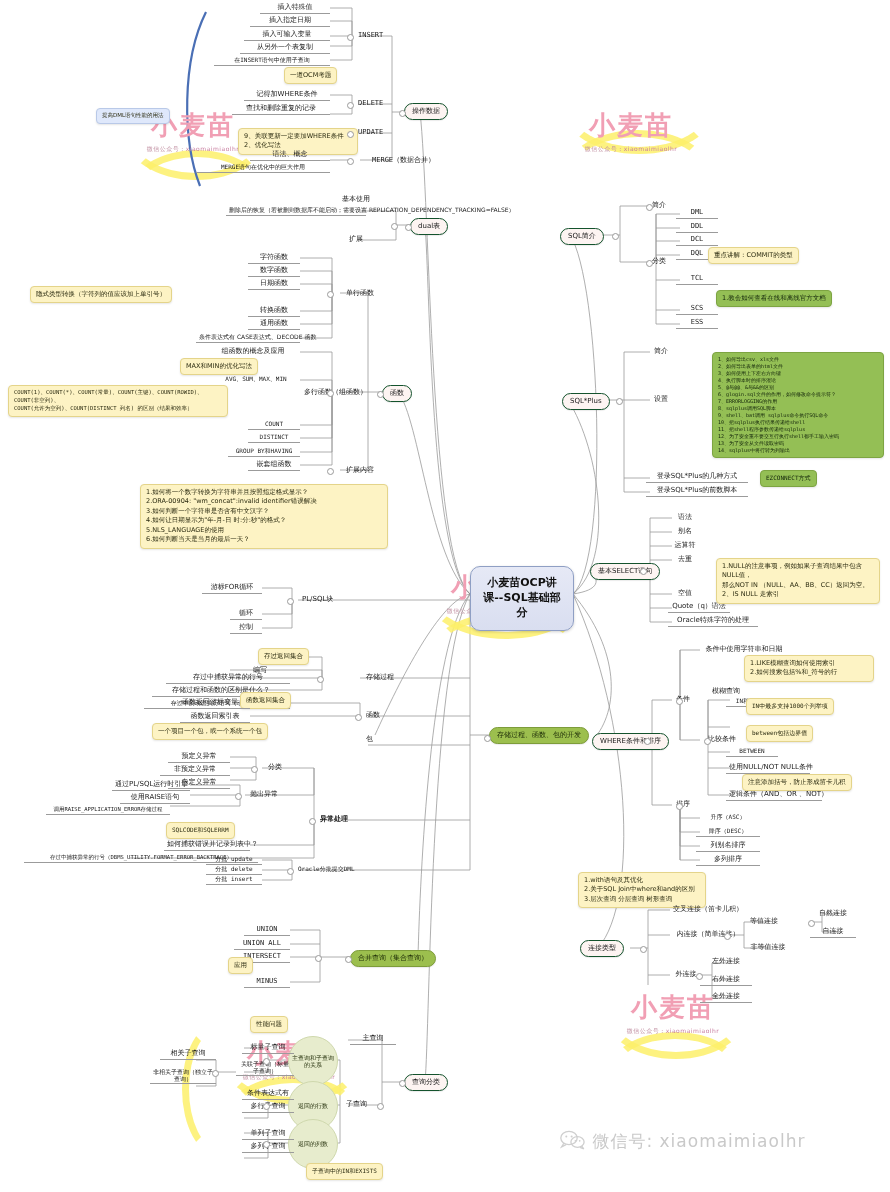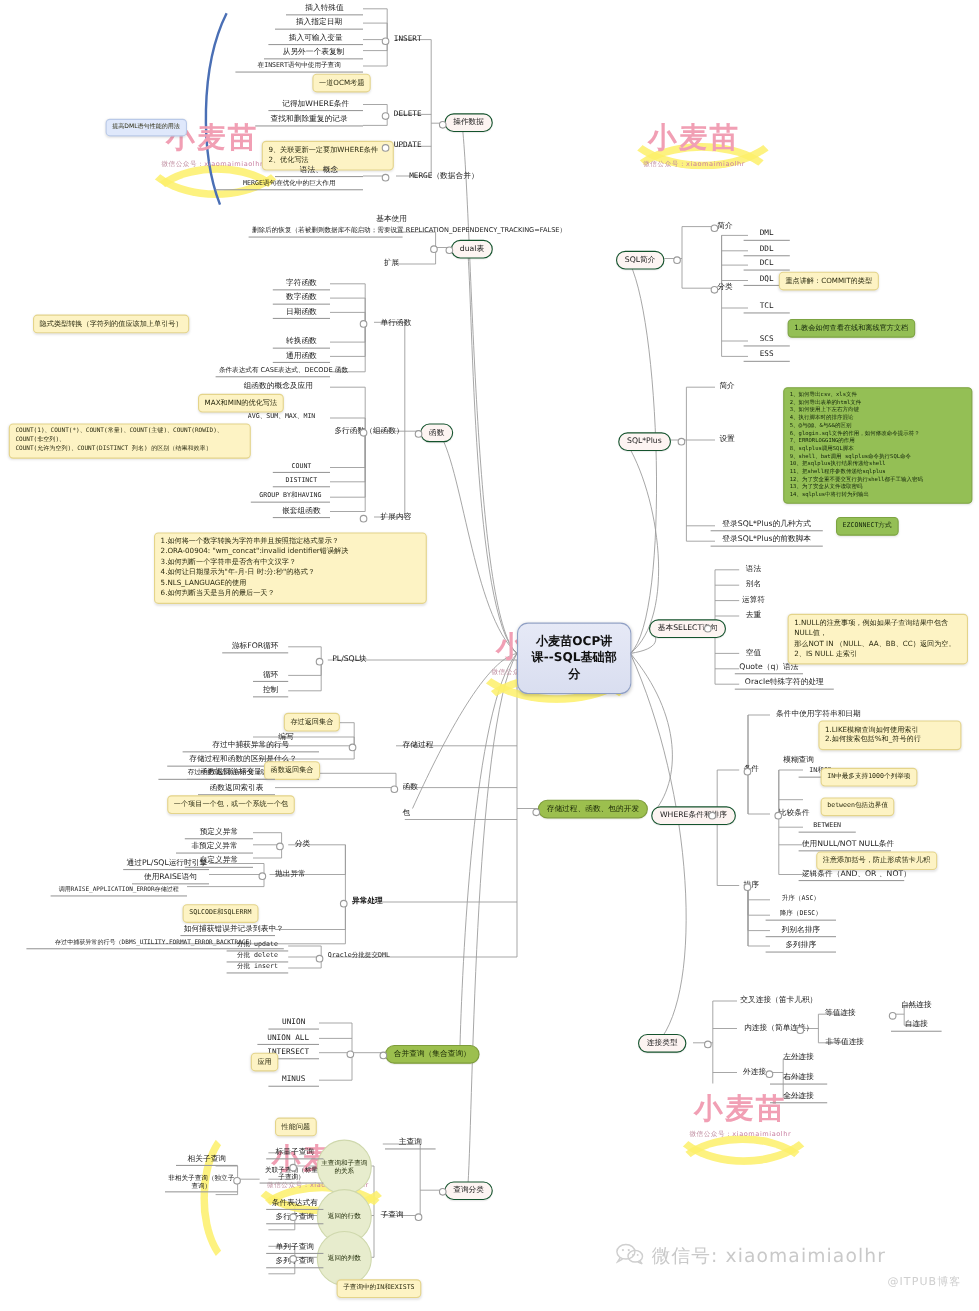--- a/index.html
+++ b/index.html
@@ -533,20 +533,23 @@
 <div class="node leaf" style="left:726px;top:789px;width:96px;">逻辑条件（AND、OR 、NOT）</div>
 <div class="note one mono" style="left:746px;top:698px;font-size:6px;">IN中最多支持1000个列举项</div>
 <div class="note one mono" style="left:746px;top:725px;font-size:6px;">between包括边界值</div>
 <div class="note one" style="left:742px;top:774px;">注意添加括号，防止形成笛卡儿积</div>
 <div class="node leaf nb mono" style="left:696px;top:812px;width:64px;font-size:6px;">升序（ASC）</div>
 <div class="node leaf mono" style="left:696px;top:826px;width:64px;font-size:6px;">降序（DESC）</div>
 <div class="node leaf" style="left:696px;top:840px;width:64px;">列别名排序</div>
 <div class="node leaf" style="left:696px;top:854px;width:64px;">多列排序</div>
 
 <div class="node cap" style="left:580px;top:940px;">连接类型</div>
+<div class="note" style="left:578px;top:872px;width:128px;">1.with语句及其优化
+2.关于SQL Join中where和and的区别
+3.层次查询 分层查询  树形查询</div>
 <div class="node leaf nb" style="left:666px;top:904px;width:84px;">交叉连接（笛卡儿积）</div>
 <div class="node leaf nb" style="left:666px;top:929px;width:84px;">内连接（简单连接）</div>
 <div class="node leaf nb" style="left:666px;top:969px;width:40px;">外连接</div>
 <div class="node leaf nb" style="left:740px;top:916px;width:48px;">等值连接</div>
 <div class="node leaf nb" style="left:740px;top:942px;width:56px;">非等值连接</div>
 <div class="node leaf nb" style="left:810px;top:908px;width:46px;">自然连接</div>
 <div class="node leaf" style="left:810px;top:926px;width:46px;">自连接</div>
 <div class="node leaf nb" style="left:700px;top:956px;width:52px;">左外连接</div>
 <div class="node leaf" style="left:700px;top:974px;width:52px;">右外连接</div>
 <div class="node leaf" style="left:700px;top:991px;width:52px;">全外连接</div>
@@ -599,16 +602,15 @@
       <path d="M4 13 L1.5 17 L6 14.6" fill="none" stroke="#cfcfcf" stroke-width="1.3"></path>
       <circle cx="6.3" cy="6.4" r="1" fill="#cfcfcf"></circle>
       <circle cx="11.6" cy="6.4" r="1" fill="#cfcfcf"></circle>
       <ellipse cx="17.5" cy="12" rx="6.6" ry="5.3" fill="none" stroke="#cfcfcf" stroke-width="1.3"></ellipse>
       <path d="M21.5 16 L23.8 19 L20 17.3" fill="none" stroke="#cfcfcf" stroke-width="1.3"></path>
       <circle cx="15.4" cy="10.8" r=".85" fill="#cfcfcf"></circle>
       <circle cx="19.7" cy="10.8" r=".85" fill="#cfcfcf"></circle>
     </svg>
   </span>
   <span>微信号: xiaomaimiaolhr</span>
-  <span class="sig">@ITPUB博客</span>
 </div>
 
 </div>
 
 </body></html>

